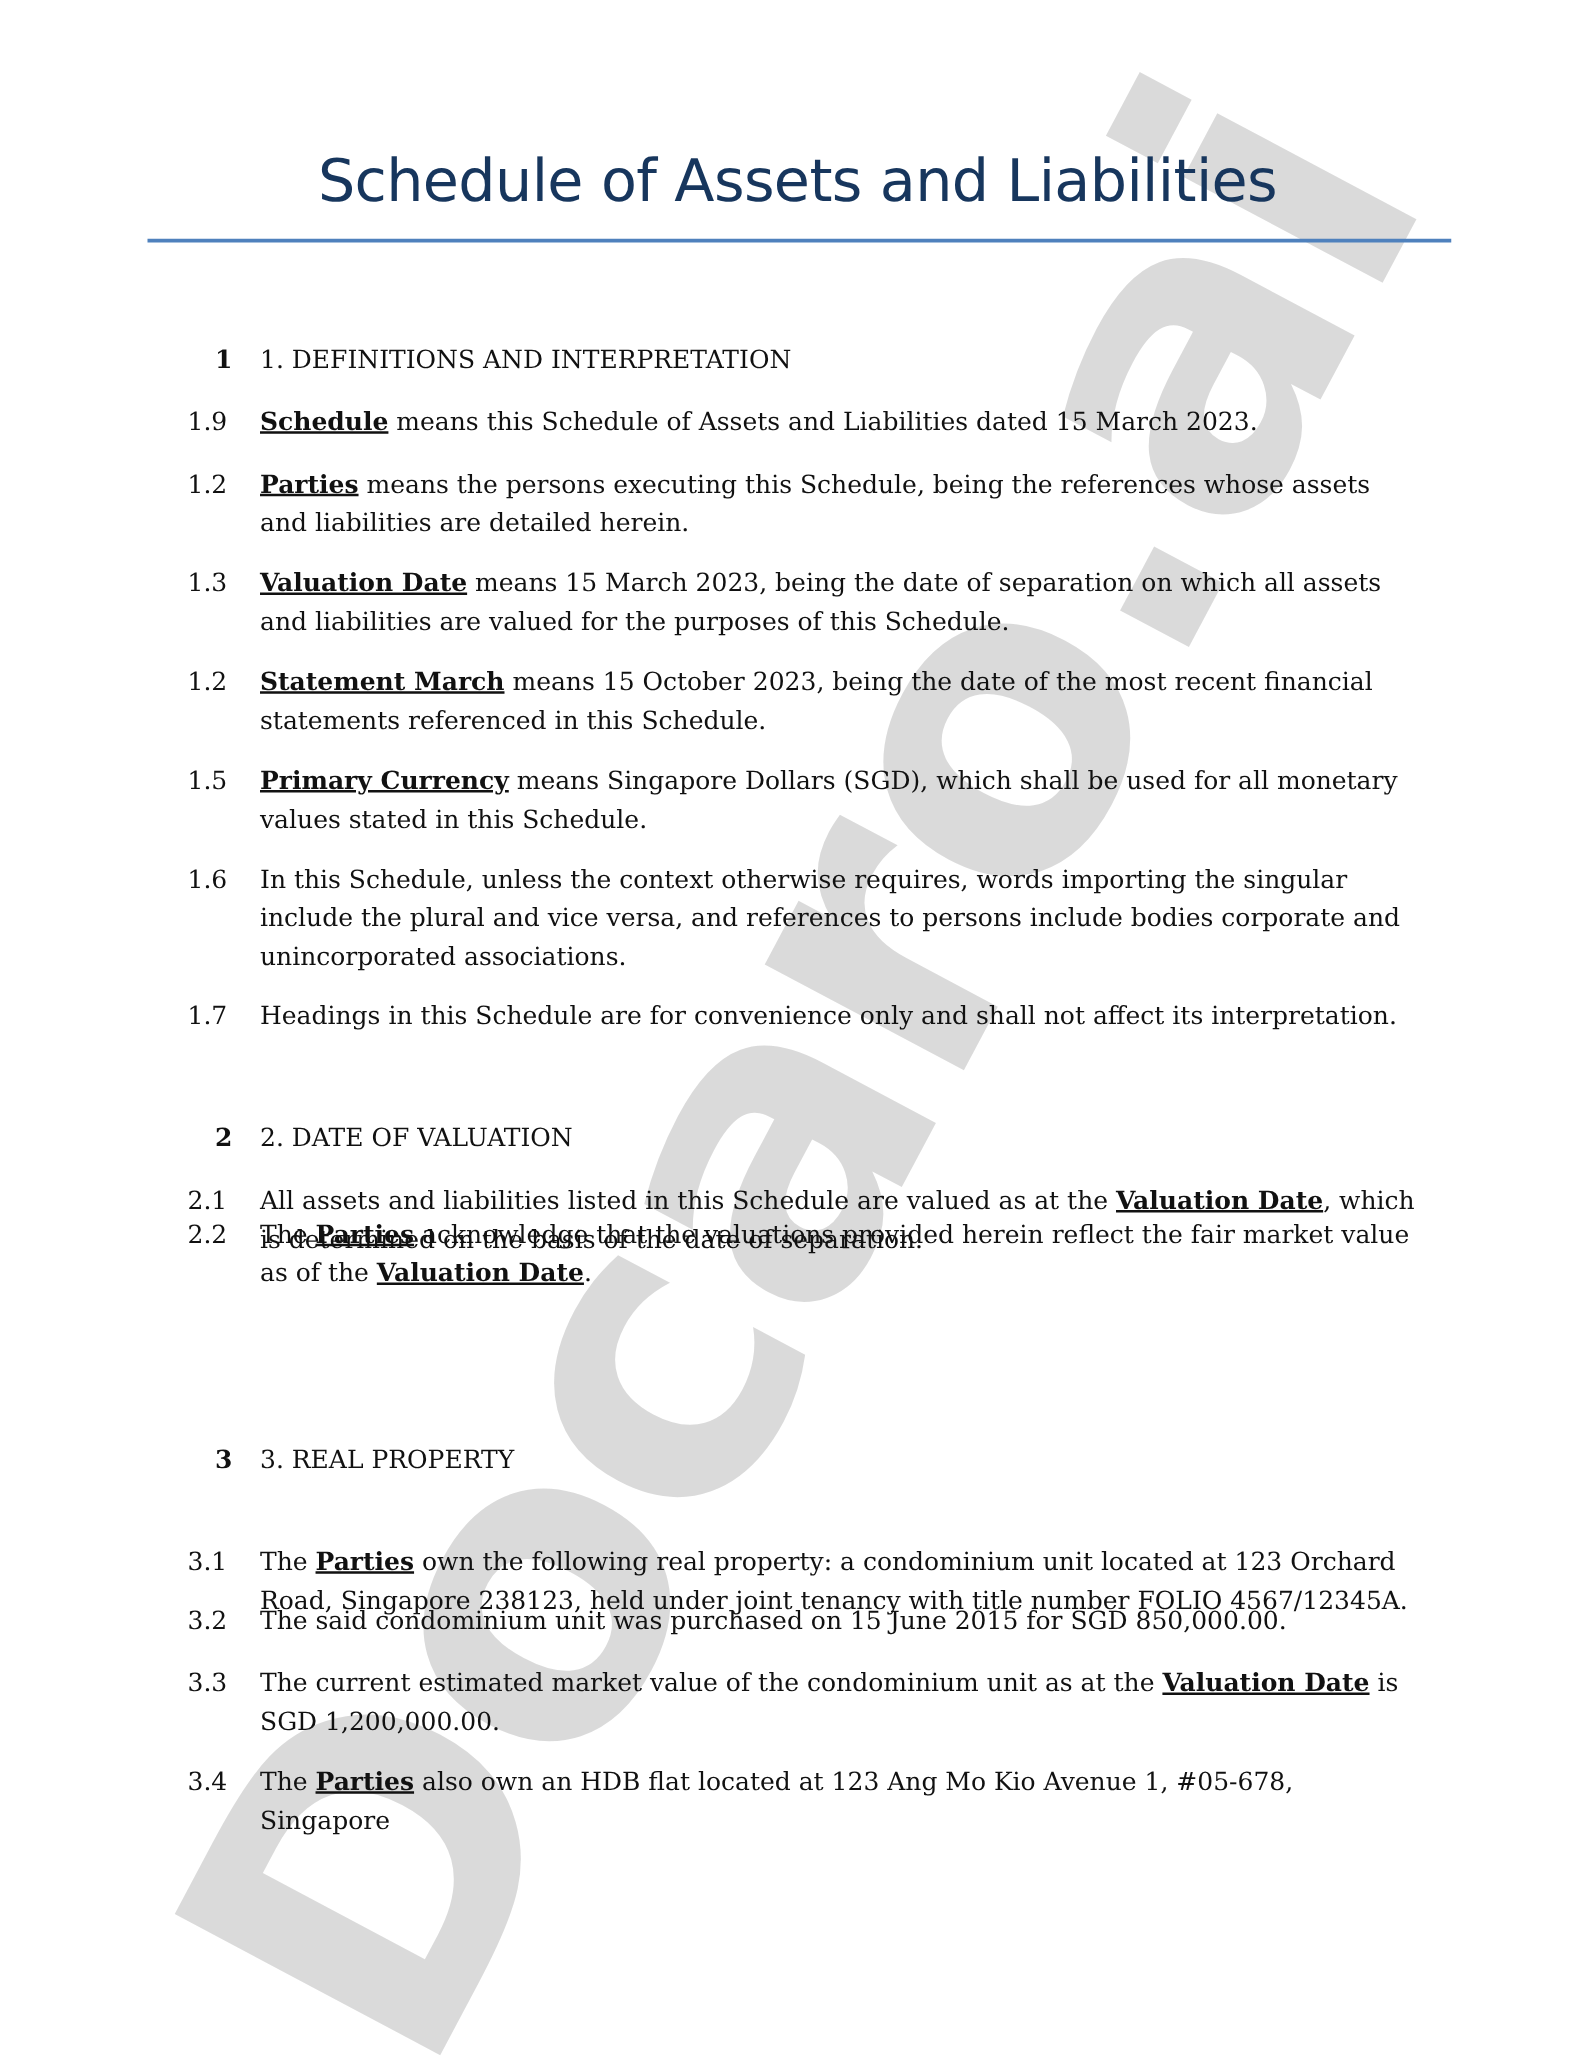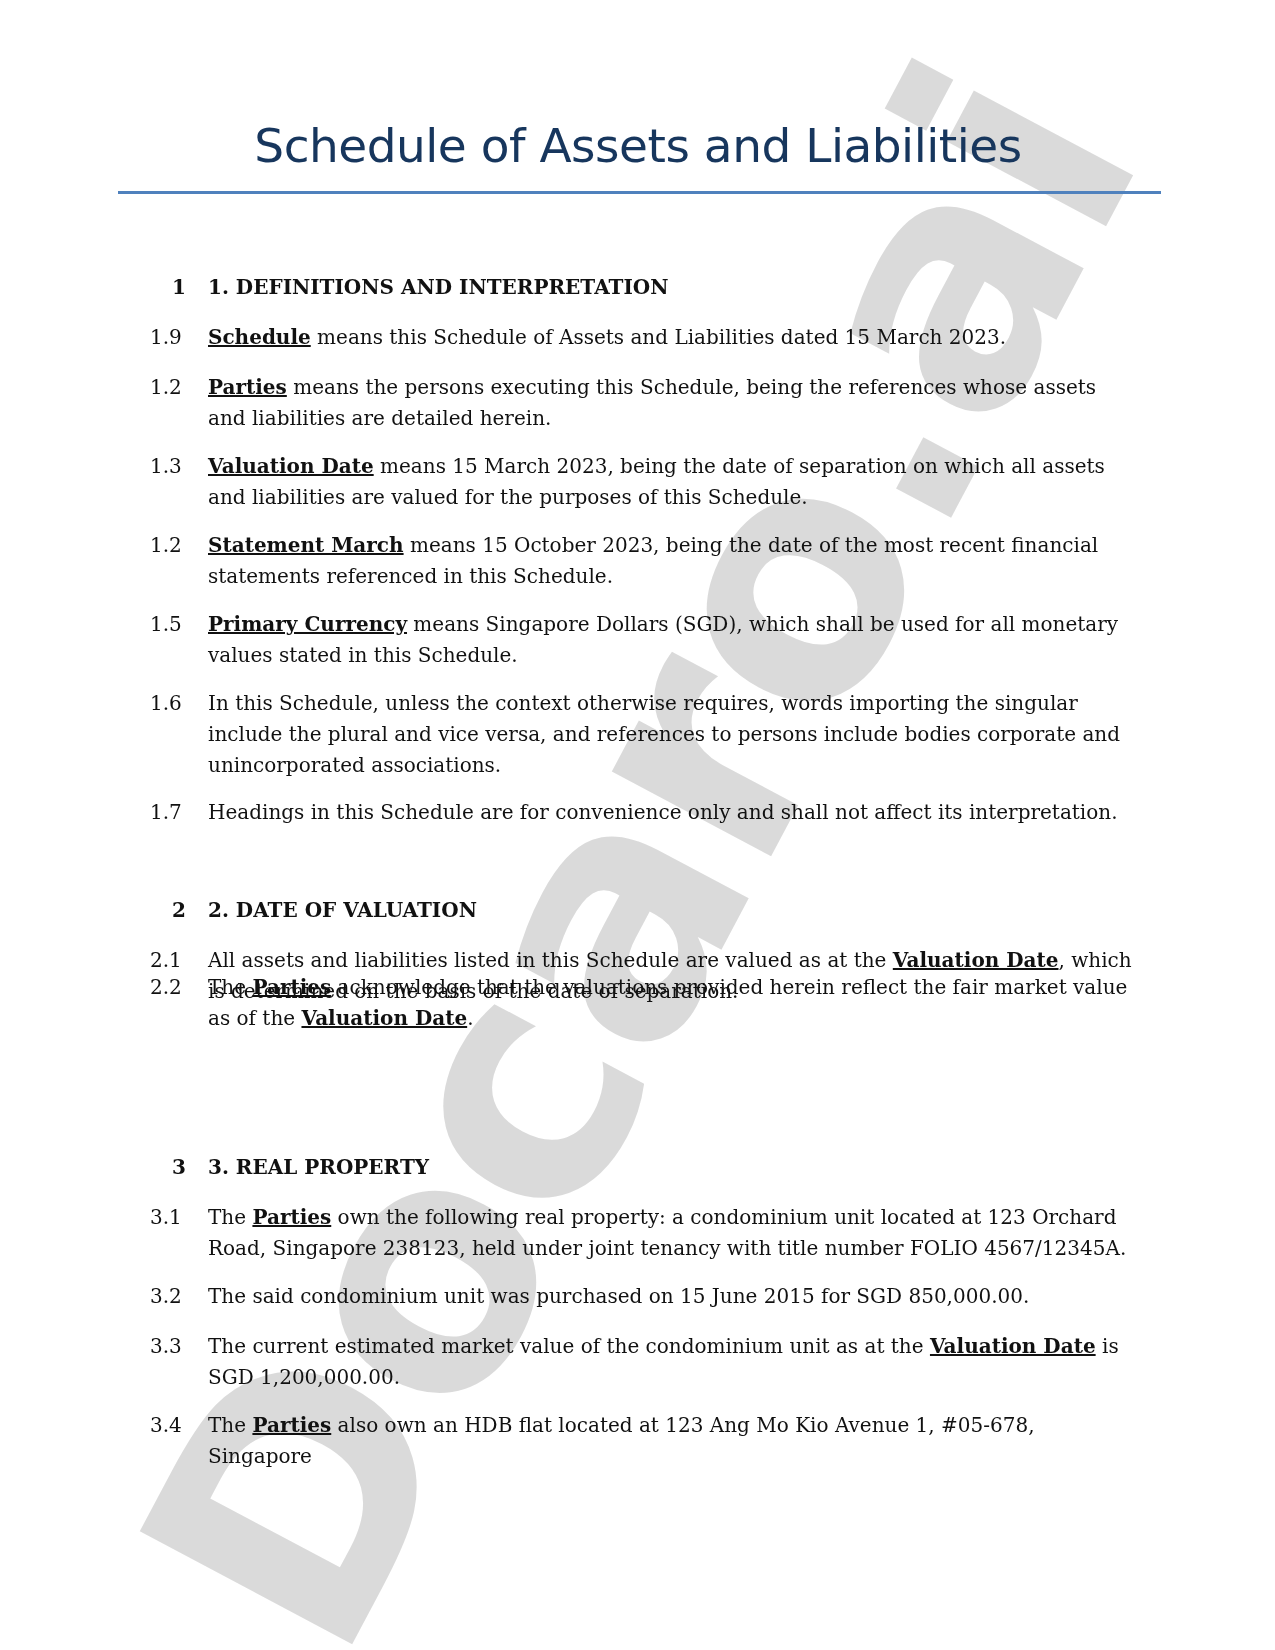--- a/index.html
+++ b/index.html
@@ -22,21 +22,21 @@
   }
   .content { position: absolute; left: 0; top: 0; width: 1275px; z-index: 1; }
   .row {
     position: absolute; left: 150px; width: 990px;
     font-family: "DejaVu Serif", serif; font-size: 20px; color: #111;
     line-height: 31px; display: flex;
   }
   .num { width: 58px; flex: 0 0 58px; }
   .num.h { text-align: right; padding-right: 22px; width: 36px; flex: 0 0 36px; font-weight: bold; }
   .txt { flex: 1; }
-  .heading .txt { font-weight: bold; }
+  .heading .txt { font-weight: normal; }
   b { font-weight: bold; text-decoration: underline; }
 </style>
 </head>
 <body>
 
 <div class="page">
   <div class="watermark">Docaro.ai</div>
   <div class="title">Schedule of Assets and Liabilities</div>
   <div class="title-rule"></div>
 
@@ -85,21 +85,21 @@
     </div>
     <div class="row" style="top:972px">
       <span class="num">2.2</span>
       <span class="txt"><span>The </span><b>Parties</b><span> acknowledge that the valuations provided herein reflect the fair market value as of the </span><b>Valuation Date</b><span>.</span></span>
     </div>
 
     <div class="row heading" style="top:1152px">
       <span class="num h">3</span>
       <span class="txt">3. REAL PROPERTY</span>
     </div>
-    <div class="row" style="top:1202px">
+    <div class="row" style="top:1234px">
       <span class="num">3.1</span>
       <span class="txt"><span>The </span><b>Parties</b><span> own the following real property: a condominium unit located at 123 Orchard Road, Singapore 238123, held under joint tenancy with title number FOLIO 4567/12345A.</span></span>
     </div>
     <div class="row" style="top:1281px">
       <span class="num">3.2</span>
       <span class="txt">The said condominium unit was purchased on 15 June 2015 for SGD 850,000.00.</span>
     </div>
     <div class="row" style="top:1331px">
       <span class="num">3.3</span>
       <span class="txt"><span>The current estimated market value of the condominium unit as at the </span><b>Valuation Date</b><span> is SGD 1,200,000.00.</span></span>

